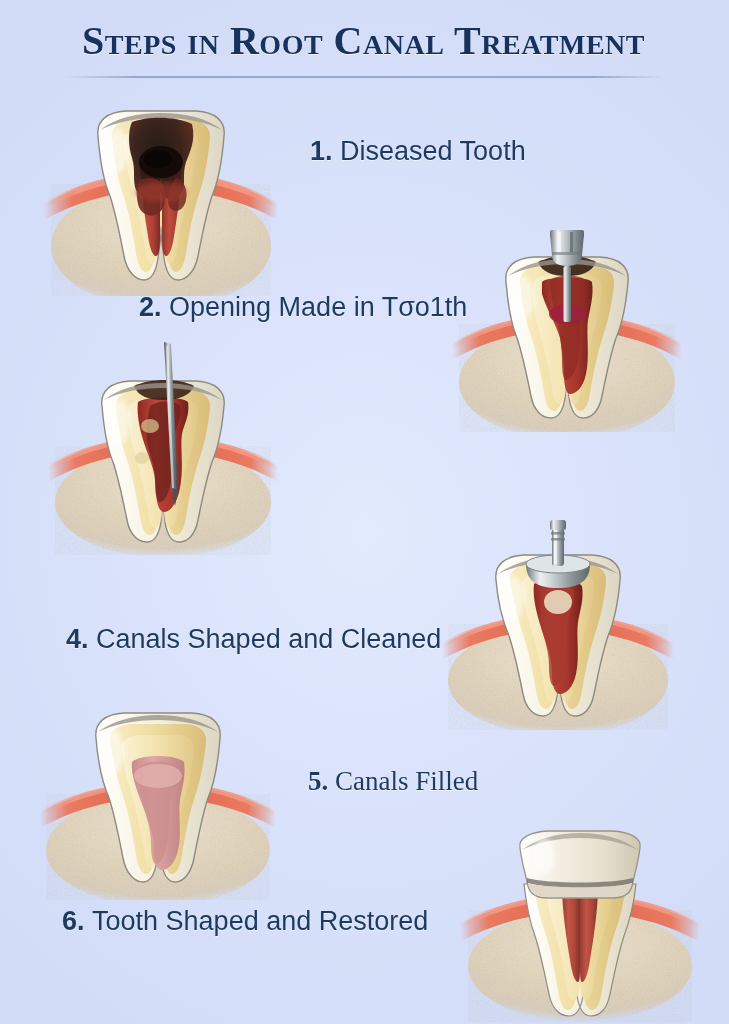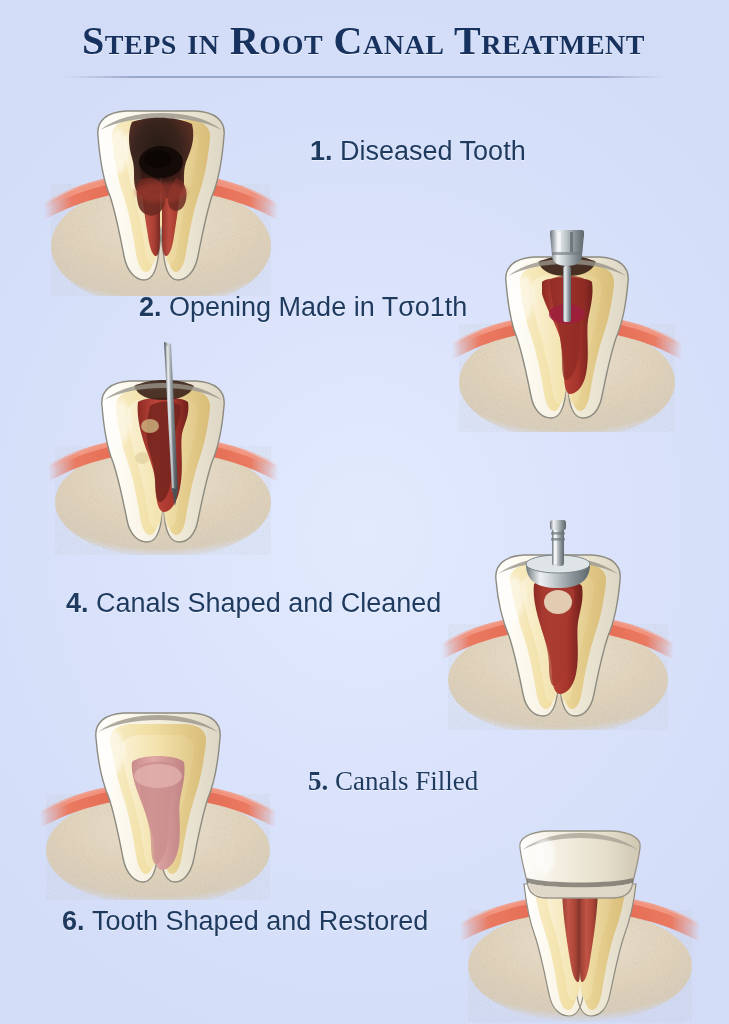--- a/index.html
+++ b/index.html
@@ -315,21 +315,21 @@
 
       <g>
         <path d="M126,2 L133,4 L140,150 L134,152 Z" fill="url(#gMetalDark)"></path>
         <path d="M128,6 L130,6 L136,148 L134,148 Z" fill="#ffffff" opacity=".45"></path>
         <path d="M134,148 L140,150 L137,166 Z" fill="#4a5256"></path>
       </g>
     </svg>
   </div>
 
 
-  <div class="step-label" style="left:66px;top:588px;">
+  <div class="step-label" style="left:66px;top:624px;">
     <span class="num">4. </span>
     <span class="txt">Canals Shaped and Cleaned</span>
   </div>
 
   <div class="fig" style="left:430px;top:518px;">
     <svg width="256" height="212" viewBox="0 0 256 212">
       <g>
         <ellipse cx="128" cy="162" rx="110" ry="56" fill="url(#gBone)"></ellipse>
         <ellipse cx="128" cy="162" rx="110" ry="56" fill="url(#gBone)" filter="url(#fGrain)" opacity=".55"></ellipse>
       </g>

